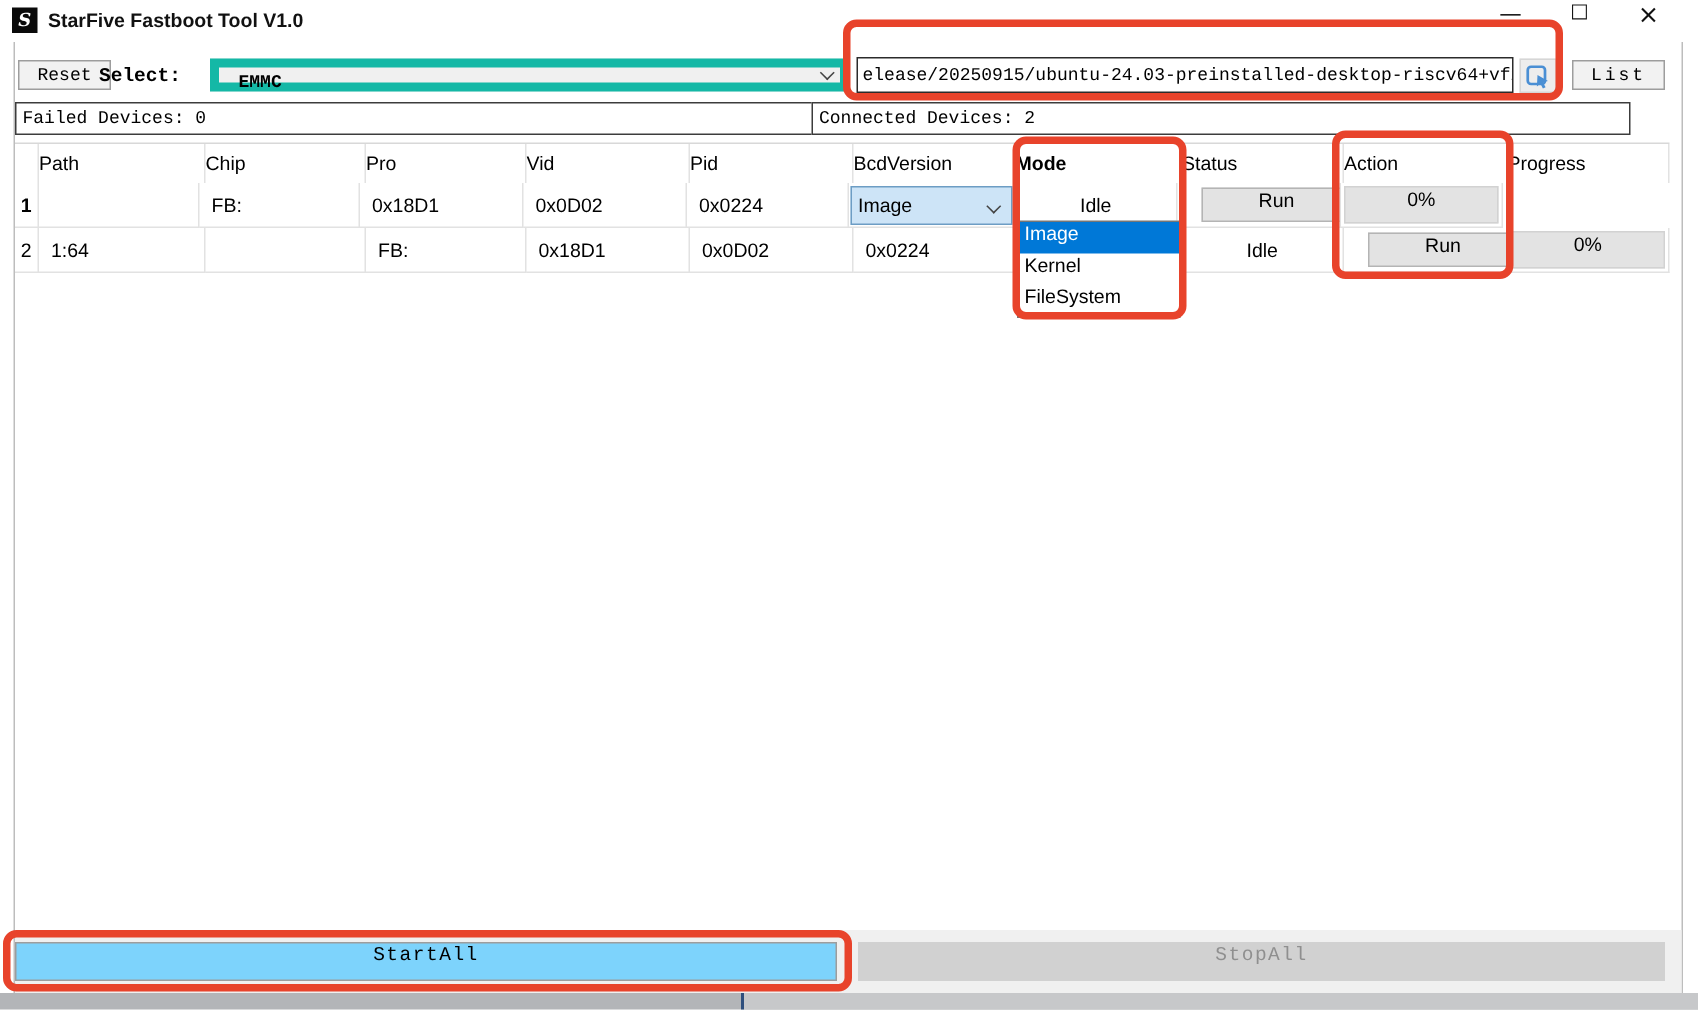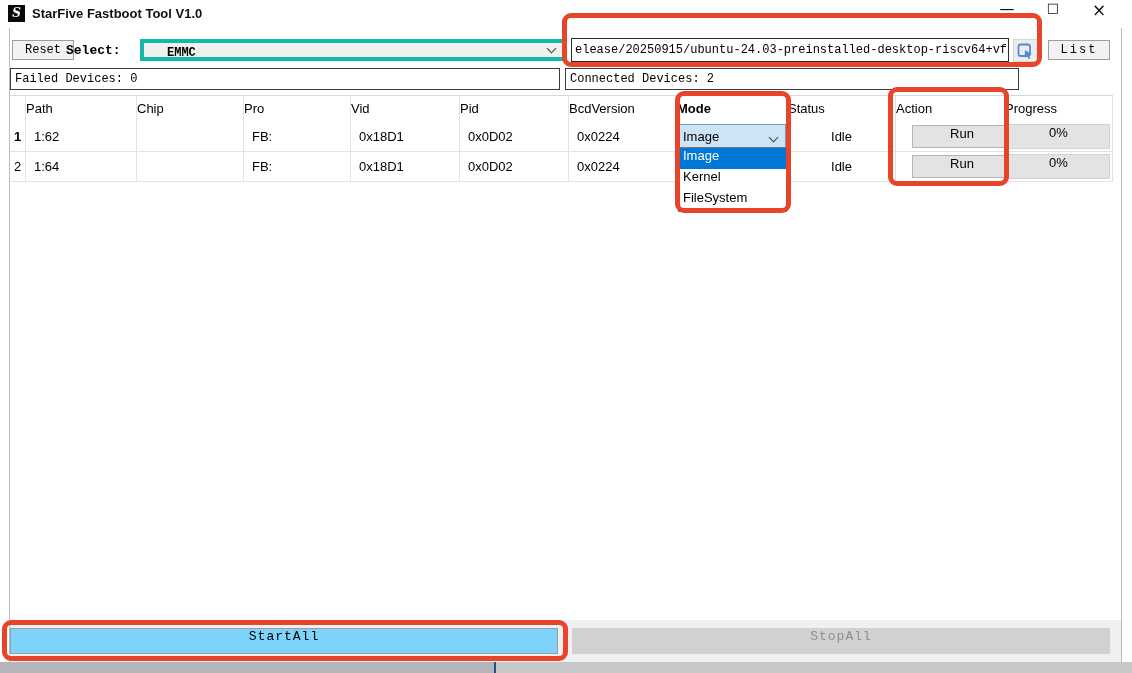--- a/index.html
+++ b/index.html
@@ -24,38 +24,38 @@
   .desktop { left:0; top:662px; width:1132px; height:11px; background:#b3b5b8; }
   .desktop-right { left:496px; top:662px; width:636px; height:11px; background:#c7c8ca; }
   .desktop-line { left:494px; top:662px; width:2px; height:11px; background:#2f4f7d; }
 
   
   .btn { background:#f2f2f2; border:1px solid #9d9d9d; text-align:center;
          font:12px "Liberation Mono", monospace; color:#000; }
   .reset-btn { left:12px; top:40px; width:62px; height:20px; line-height:18px; }
   .select-label { left:66px; top:43px; font:bold 13px "Liberation Mono", monospace; }
   .emmc-select { left:140px; top:39px; width:426px; height:22px; background:#f0f0f0;
-                 border:4px solid #14b8a6; font:bold 12px "Liberation Mono", monospace;
-                 line-height:20px; padding-left:23px; }
+                 border:6px solid #14b8a6; font:bold 12px "Liberation Mono", monospace;
+                 line-height:20px; padding-left:13px; }
   .chev { width:7px; height:7px; border-right:1.5px solid #444; border-bottom:1.5px solid #444;
           transform:rotate(45deg); display:inline-block; }
   .emmc-chev { left:548px; top:45px; }
   .path-input { left:571px; top:38px; width:438px; height:24px; background:#fff;
                 border:1px solid #2b2b2b; font:12px "Liberation Mono", monospace;
                 line-height:22px; padding:0 3px; white-space:nowrap; overflow:hidden;
                 text-align:right; }
   .browse-btn { left:1013px; top:39px; width:25px; height:23px; background:#ededed;
                 border:1px solid #d6d6d6; text-align:center; padding-top:3px; }
   .list-btn { left:1048px; top:40px; width:62px; height:20px; line-height:18px; letter-spacing:2px; }
 
   
   .dev-box { top:68px; height:22px; background:#fff; border:1px solid #3c3c3c;
              font:12px "Liberation Mono", monospace; line-height:20px; padding-left:4px; }
   .failed-box { left:10px; width:550px; }
-  .connected-box { left:565px; width:454px; }
+  .connected-box { left:541px; width:546px; }
 
   
   .table { left:10px; top:95px; width:1103px; border-top:1px solid #d8d8d8; }
   .trow { display:flex; }
   .cell { border-right:1px solid #e2e2e2; font:13px "Liberation Sans", sans-serif;
           color:#000; overflow:hidden; position:relative; }
   .hrow .cell { height:26px; line-height:26px; }
   .brow .cell { height:30px; line-height:30px; border-bottom:1px solid #e2e2e2; padding-left:8px; }
   .brow .cell.center { padding-left:0; text-align:center; }
   .c0{width:16px} .c1{width:111px} .c2{width:107px} .c3{width:107px} .c4{width:109px}
@@ -142,21 +142,20 @@
     <div class="cell c5">Pid</div>
     <div class="cell c6">BcdVersion</div>
     <div class="cell c7 hdr-bold">Mode</div>
     <div class="cell c8">Status</div>
     <div class="cell c9">Action</div>
     <div class="cell c10">Progress</div>
   </div>
 
   <div class="trow brow">
     <div class="cell c0 num-bold">1</div>
-    <div class="cell c1">1:62</div>
     <div class="cell c2"></div>
     <div class="cell c3">FB:</div>
     <div class="cell c4">0x18D1</div>
     <div class="cell c5">0x0D02</div>
     <div class="cell c6">0x0224</div>
     <div class="cell c7">
       <div class="mode-combo">
         <span>Image</span>
         <span class="chev"></span>
       </div>

